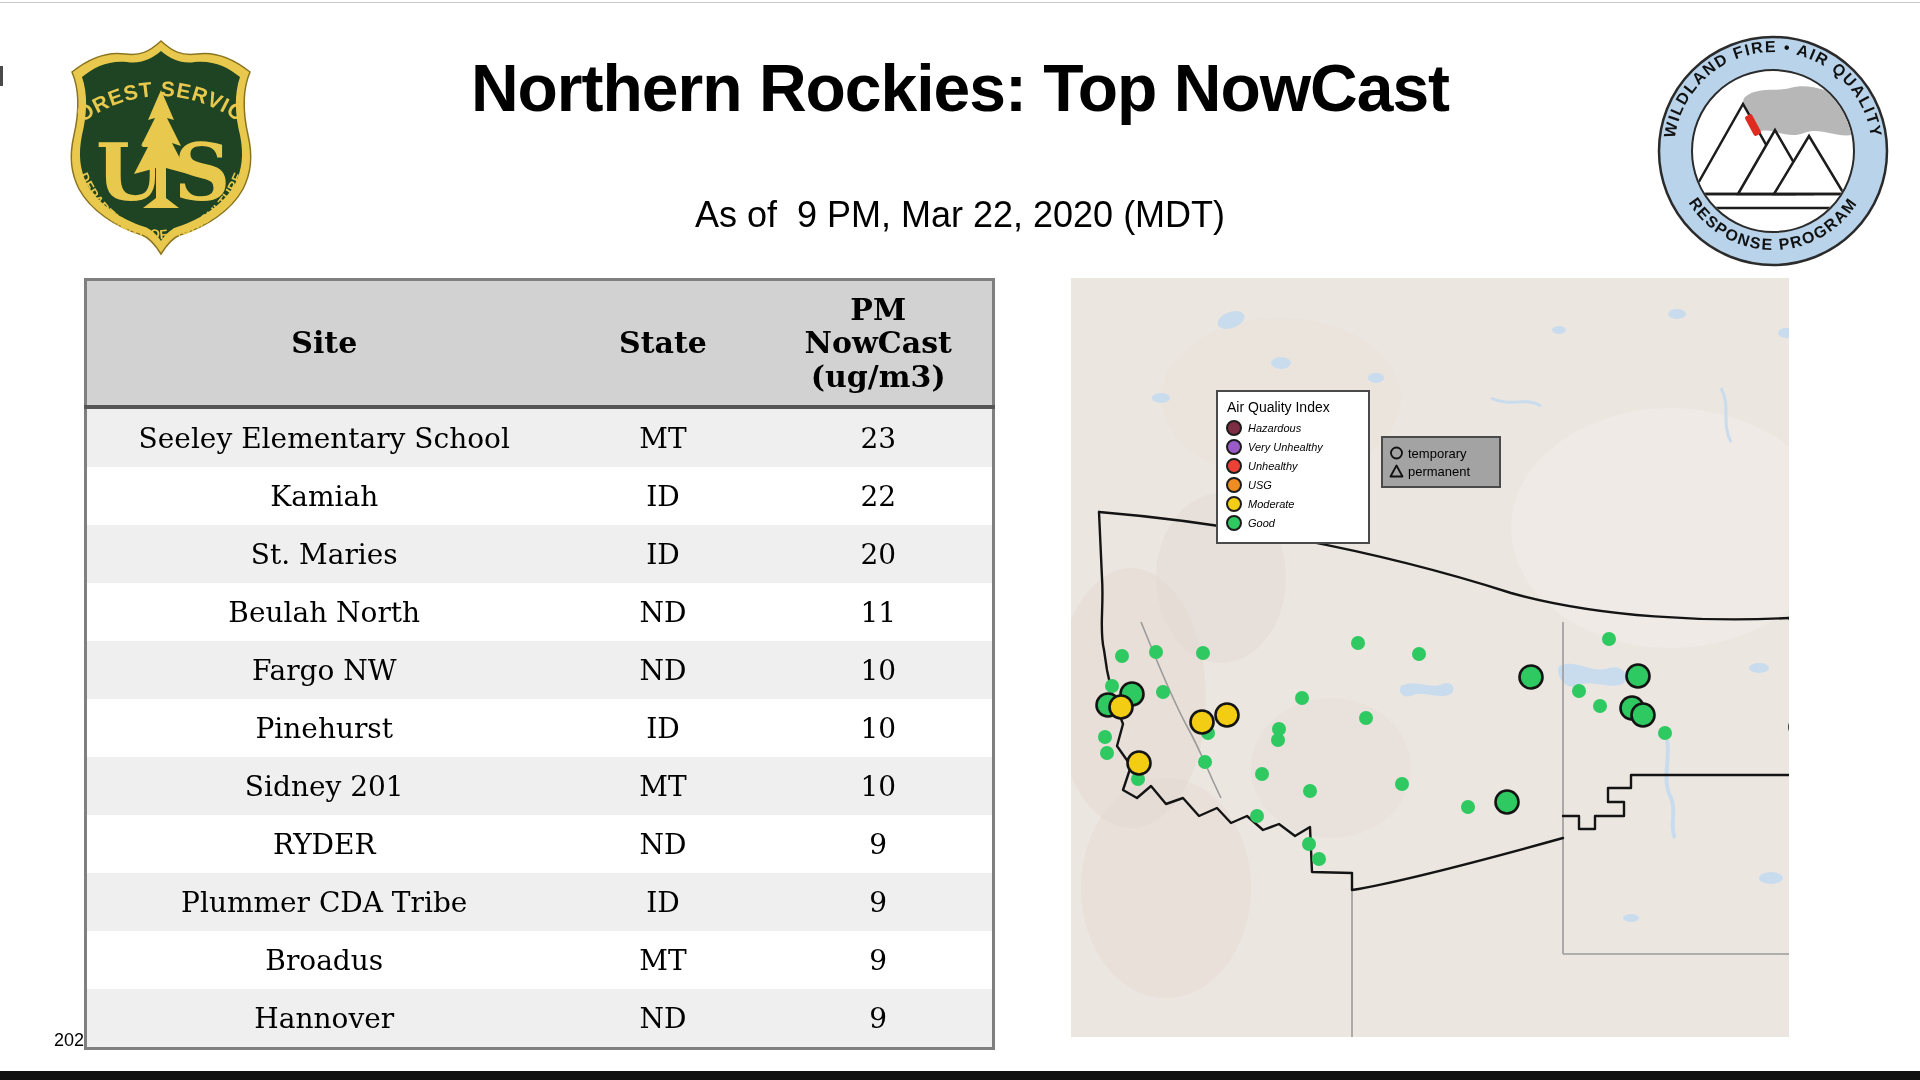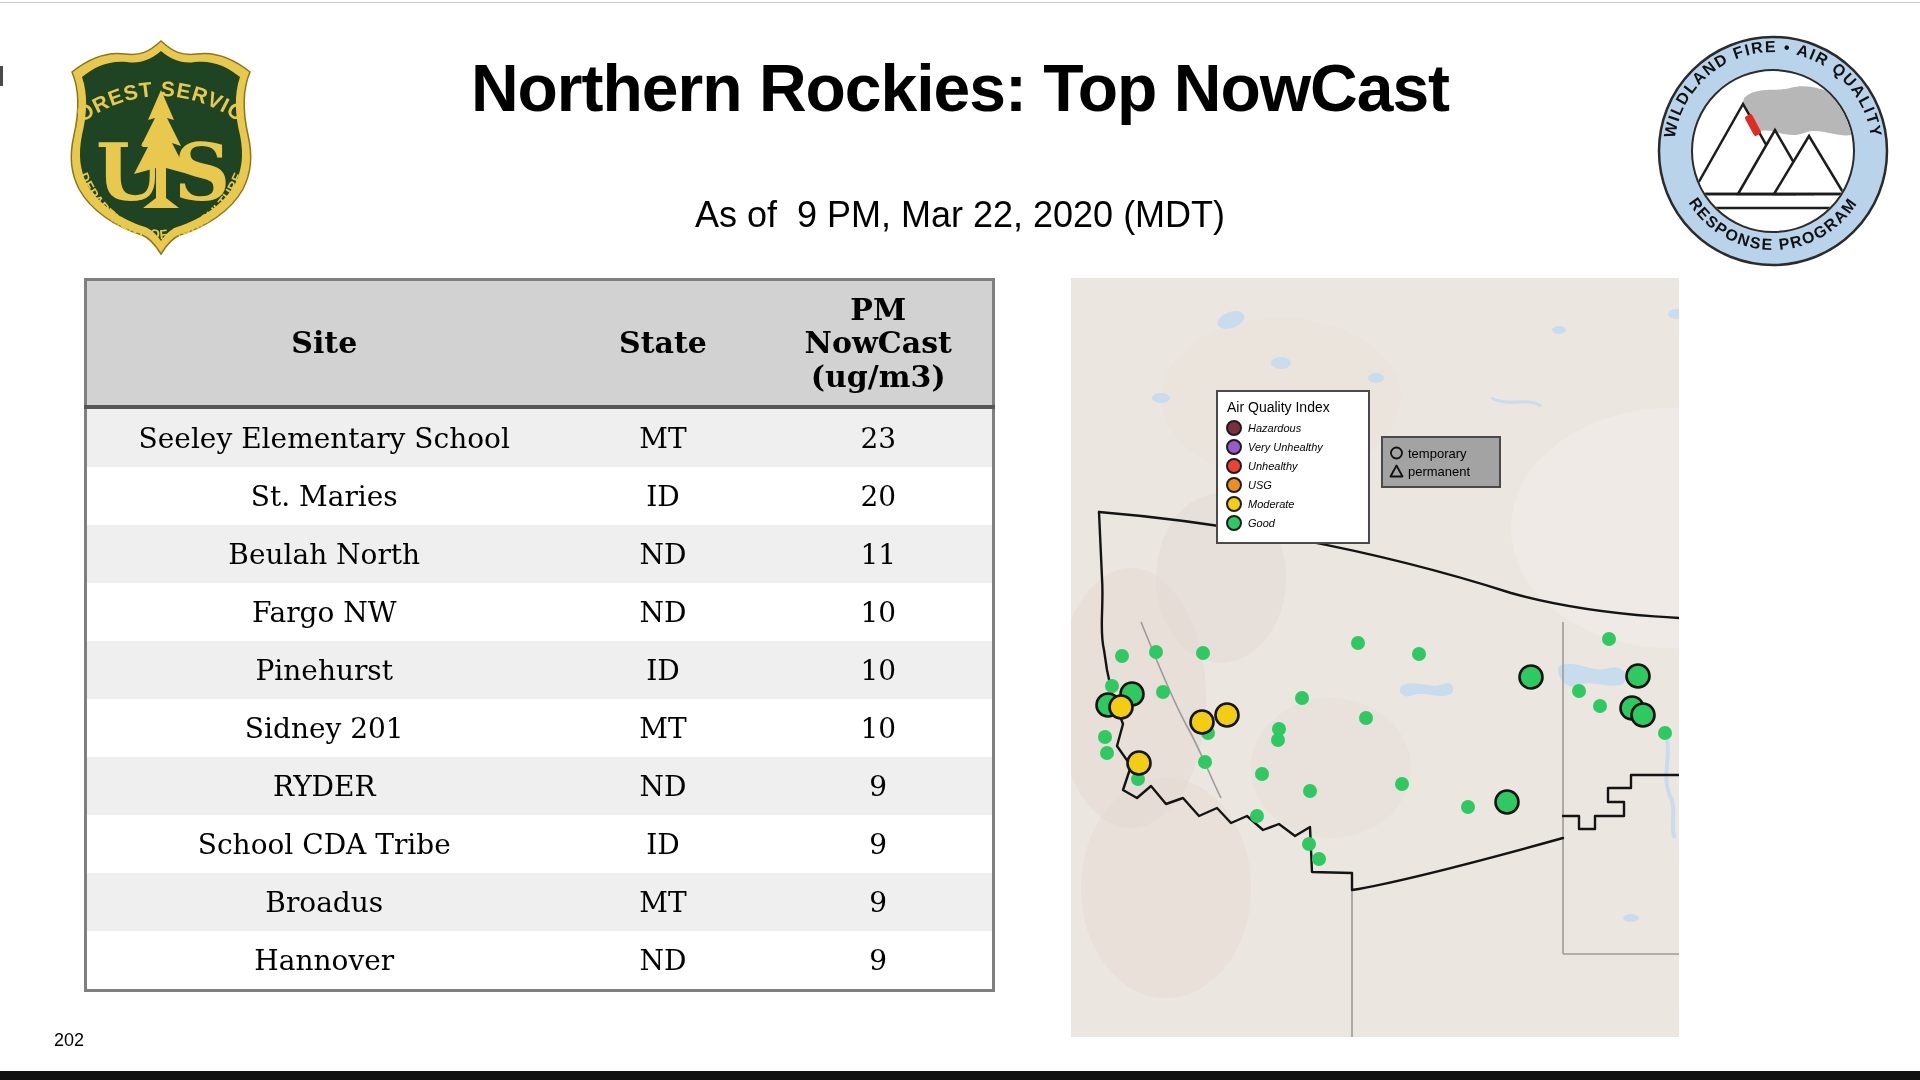--- a/index.html
+++ b/index.html
@@ -41,21 +41,21 @@
     font-size:28px;text-align:center;vertical-align:middle;height:58px;padding:0;
   }
   table.report tbody tr:nth-child(odd){background:#efefef;}
   table.report tbody tr:nth-child(even){background:#ffffff;}
 
   .footer-stamp{
     position:absolute;left:54px;top:1030px;font-size:18px;color:#000000;z-index:1;
   }
 
   
-  .map-wrap{position:absolute;left:1071px;top:278px;width:608px;height:759px;overflow:hidden;background:#ece6e0;}
+  .map-wrap{position:absolute;left:1071px;top:278px;width:718px;height:759px;overflow:hidden;background:#ece6e0;}
   .map-svg{position:absolute;left:0;top:0;}
   .aqi-legend{
     position:absolute;left:145px;top:112px;width:134px;background:#fff;
     border:2px solid #4a4a4a;padding:7px 8px 8px 8px;z-index:3;
   }
   .aqi-legend .lg-title{font-size:14px;margin:0 0 5px 1px;}
   .lg-item{display:flex;align-items:center;margin:0 0 3px 0;}
   .lg-dot{width:12px;height:12px;border-radius:50%;border:2px solid #1c1c1c;margin-right:6px;flex:0 0 auto;}
   .lg-label{font-size:11px;white-space:nowrap;font-style:italic;}
   .sym-legend{
@@ -140,20 +140,25 @@
         </th>
       </tr>
     </thead>
     <tbody id="table-body">
         <tr>
           <td>Seeley Elementary School</td>
           <td>MT</td>
           <td>23</td>
         </tr>
         <tr>
+          <td>Kamiah</td>
+          <td>ID</td>
+          <td>22</td>
+        </tr>
+        <tr>
           <td>St. Maries</td>
           <td>ID</td>
           <td>20</td>
         </tr>
         <tr>
           <td>Beulah North</td>
           <td>ND</td>
           <td>11</td>
         </tr>
         <tr>
@@ -170,21 +175,21 @@
           <td>Sidney 201</td>
           <td>MT</td>
           <td>10</td>
         </tr>
         <tr>
           <td>RYDER</td>
           <td>ND</td>
           <td>9</td>
         </tr>
         <tr>
-          <td>School CDA Tribe</td>
+          <td>Plummer CDA Tribe</td>
           <td>ID</td>
           <td>9</td>
         </tr>
         <tr>
           <td>Broadus</td>
           <td>MT</td>
           <td>9</td>
         </tr>
         <tr>
           <td>Hannover</td>

